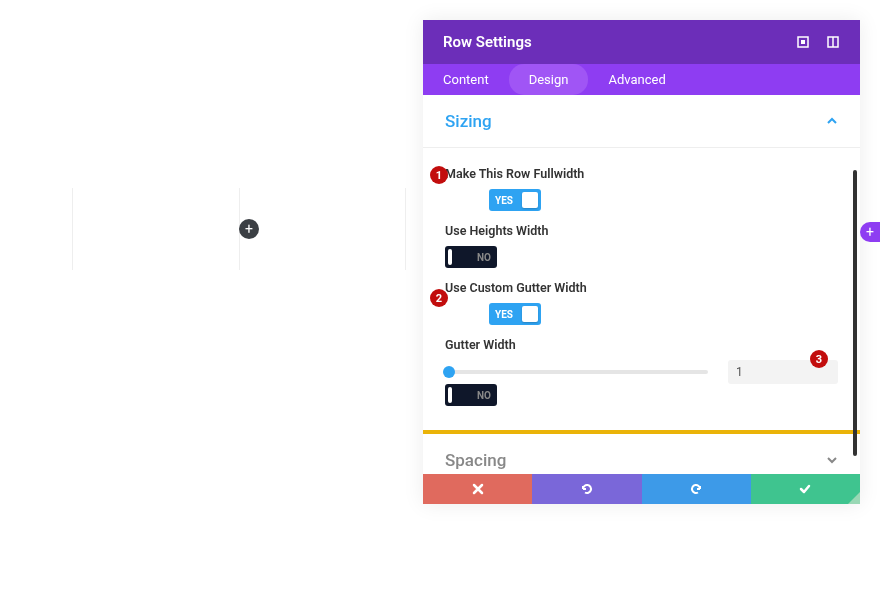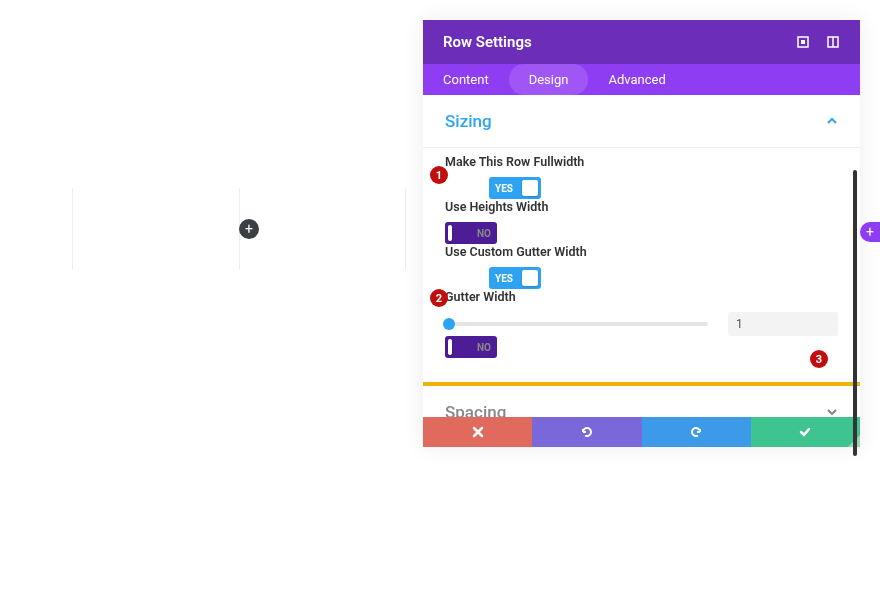--- a/index.html
+++ b/index.html
@@ -4,43 +4,43 @@
 <style>
   * { box-sizing: border-box; margin: 0; padding: 0; font-family: -apple-system, BlinkMacSystemFont, "Segoe UI", Roboto, Helvetica, Arial, sans-serif; }
   body { width: 880px; height: 612px; background: #fff; position: relative; overflow: hidden; }
 
   
   .canvas { position: absolute; left: 72px; top: 188px; width: 334px; height: 82px; border-left: 1px solid #eee; border-right: 1px solid #eee; }
   .canvas-divider { position: absolute; left: 50%; top: 0; width: 1px; height: 100%; background: #eee; }
   .add-btn { position: absolute; left: 239px; top: 219px; width: 20px; height: 20px; border-radius: 50%; background: #3b3f44; color: #fff; display: flex; align-items: center; justify-content: center; font-size: 14px; cursor: pointer; }
 
   
-  .panel { position: absolute; left: 423px; top: 20px; width: 437px; height: 427px; background: #fff; box-shadow: 0 0 20px rgba(0,0,0,0.08); display: flex; flex-direction: column; }
+  .panel { position: absolute; left: 423px; top: 20px; width: 437px; height: 484px; background: #fff; box-shadow: 0 0 20px rgba(0,0,0,0.08); display: flex; flex-direction: column; }
   .panel-header { background: #6c2eb9; color: #fff; height: 44px; display: flex; align-items: center; padding: 0 20px; justify-content: space-between; }
   .panel-title { font-size: 15px; font-weight: 600; }
   .header-icons { display: flex; gap: 16px; }
   .header-icons span { width: 14px; height: 14px; display:flex; align-items:center; justify-content:center; cursor:pointer; }
 
   .tabs { background: #8e3df2; display: flex; height: 31px; }
   .tab { padding: 0 20px; display:flex; align-items:center; font-size: 13px; color: #fff; cursor: pointer; border-radius: 15px; }
   .tab.active { background: #a055f5; }
 
   .body { flex: 1; overflow-y: auto; background: #fff; position: relative; }
   .section-h { padding: 16px 22px; display:flex; justify-content:space-between; align-items:center; border-bottom: 1px solid #eee; cursor: pointer; text-align: center; }
   .section-h.closed { border-top: 4px solid #eab308; }
   .section-h .title { font-size: 17px; color: #2ea3f2; font-weight: 500; }
   .section-h.closed .title { color: #888; }
   .chev { color: #888; font-size: 14px; }
 
   .section-body { padding: 6px 22px 24px; }
-  .field-label { font-size: 12.5px; font-weight: 600; color: #333; margin-bottom: 8px; }
+  .field-label { font-size: 12.5px; font-weight: 600; color: #333; margin-top: 12px; margin-bottom: 8px; }
 
   .toggle { display:flex; align-items:center; gap:0; width: 52px; height: 22px; border-radius: 3px; overflow:hidden; cursor:pointer; }
   .toggle.on { background:#2ea3f2; }
-  .toggle.off { background:#4c1d95;gap:16px; }
+  .toggle.off { background:#0f172a;gap:16px; }
   .toggle .txt { font-size:10px; font-weight:700; padding:0 6px; }
   .toggle.on .txt { color:#fff; }
   .toggle.off .txt { color:#888; }
   .toggle .knob { background:#fff; width:22px; height:16px; border-radius:2px; margin:3px; box-shadow:0 1px 2px rgba(0,0,0,.2); }
   .toggle.on { flex-direction: row; margin-left: 44px; }
   .toggle.off { flex-direction: row; }
 
   .slider-row { display:flex; align-items:center; gap:20px; margin-top:4px; }
   .slider { flex:1; height:4px; background:#e5e5e5; border-radius:2px; position:relative; cursor:pointer; }
   .slider .thumb { position:absolute; left:0; top:50%; transform:translate(-2px,-50%); width:12px; height:12px; border-radius:50%; background:#2ea3f2; }

